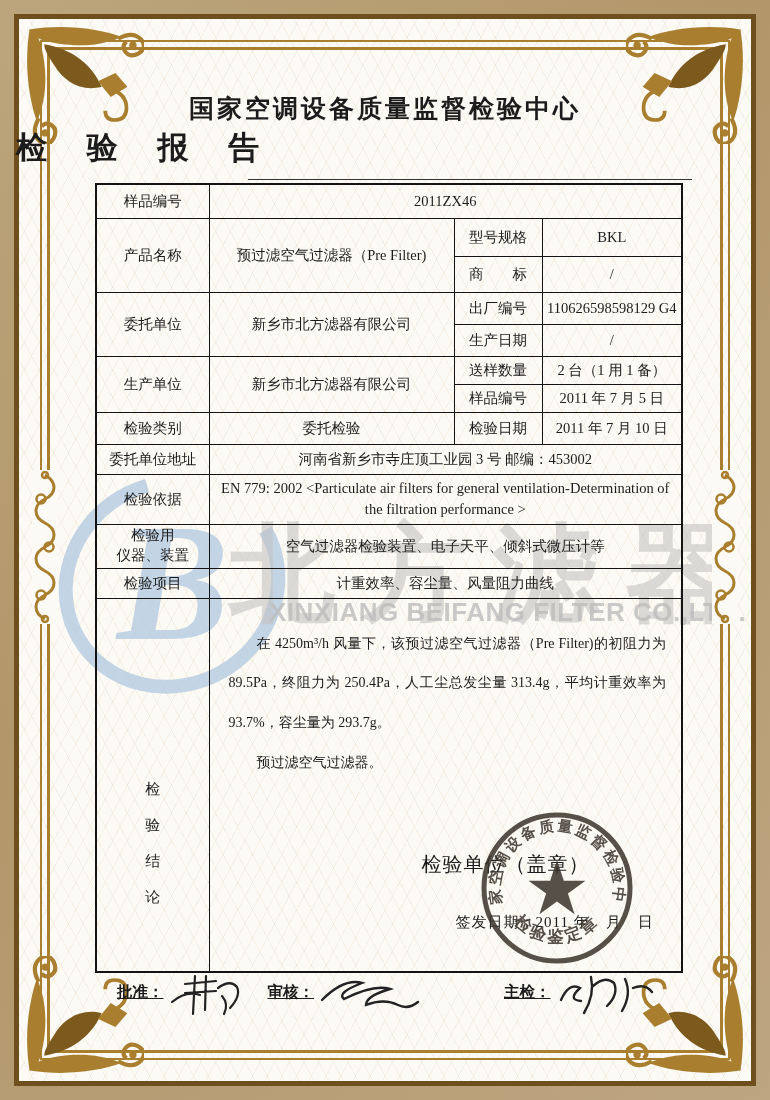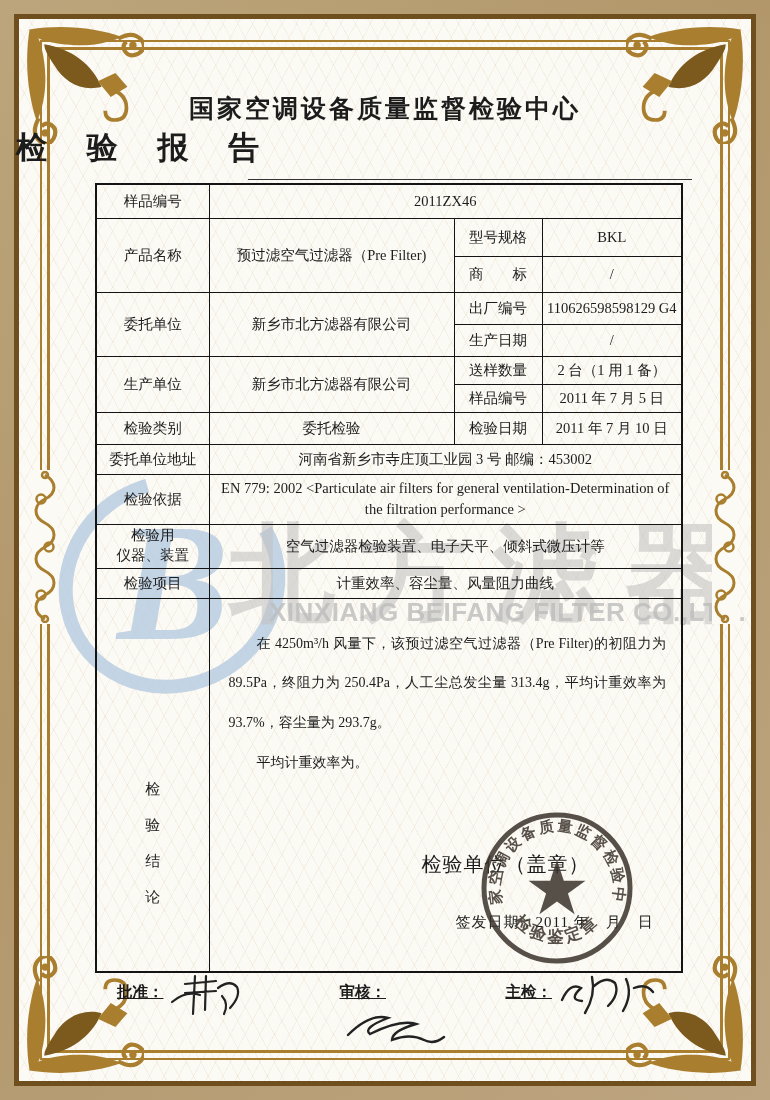--- a/index.html
+++ b/index.html
@@ -46,22 +46,22 @@
   td.conc-cell{vertical-align:top;position:relative;text-align:left;}
   .conc-text{padding:24px 12px 0 16px;font-size:14px;line-height:2.85;text-align:justify;}
   .conc-text .p{ text-indent:2em;}
   .sign-unit{position:absolute;left:212px;top:252px;font-size:20px;letter-spacing:1px;}
   .issue-date{position:absolute;left:246px;top:314px;font-size:15px;letter-spacing:1px;}
   .stamp{position:absolute;left:477px;top:806px;width:160px;height:160px;z-index:5;opacity:.85;}
   .footer-row{position:absolute;left:95px;top:968px;width:590px;display:flex;font-size:15.5px;}
   .sig-group{display:flex;align-items:flex-start;text-decoration:underline;}
   .sig-group .lbl{padding-top:14px;font-weight:700;}
   .g1{margin-left:22px;}
-  .g2{margin-left:72px;flex-direction:column;}
-  .g3{margin-left:52px;text-align:center;}
+  .g2{}
+  .g3{margin-left:76px;text-align:center;}
   .sig-svg{margin-left:4px;}
 </style>
 </head>
 <body>
 
 <svg width="0" height="0" style="position:absolute" aria-hidden="true">
   <defs>
     <g id="orn" fill="#a97f2f">
       <path d="M6,6 C44,0 80,5 106,14 C76,27 44,24 22,18 C12,15 7,11 6,6 Z"></path>
       <path d="M6,6 C0,44 5,80 14,106 C27,76 24,44 18,22 C15,12 11,7 6,6 Z"></path>
@@ -203,21 +203,21 @@
           <div class="conc-label">
             <span>检</span>
             <span>验</span>
             <span>结</span>
             <span>论</span>
           </div>
         </td>
         <td colspan="3" class="conc-cell">
           <div class="conc-text">
             <div class="p">在 4250m³/h 风量下，该预过滤空气过滤器（Pre Filter)的初阻力为 89.5Pa，终阻力为 250.4Pa，人工尘总发尘量 313.4g，平均计重效率为 93.7%，容尘量为 293.7g。</div>
-            <div class="p">平均计重效率为。</div>
+            <div class="p">预过滤空气过滤器。</div>
           </div>
           <div class="sign-unit">检验单位（盖章）</div>
           <div class="issue-date">签发日期：2011 年　月　日</div>
         </td>
       </tr>
     </tbody>
       </table>
 
     <div class="stamp">
       <svg width="160" height="160" viewBox="0 0 160 160">

